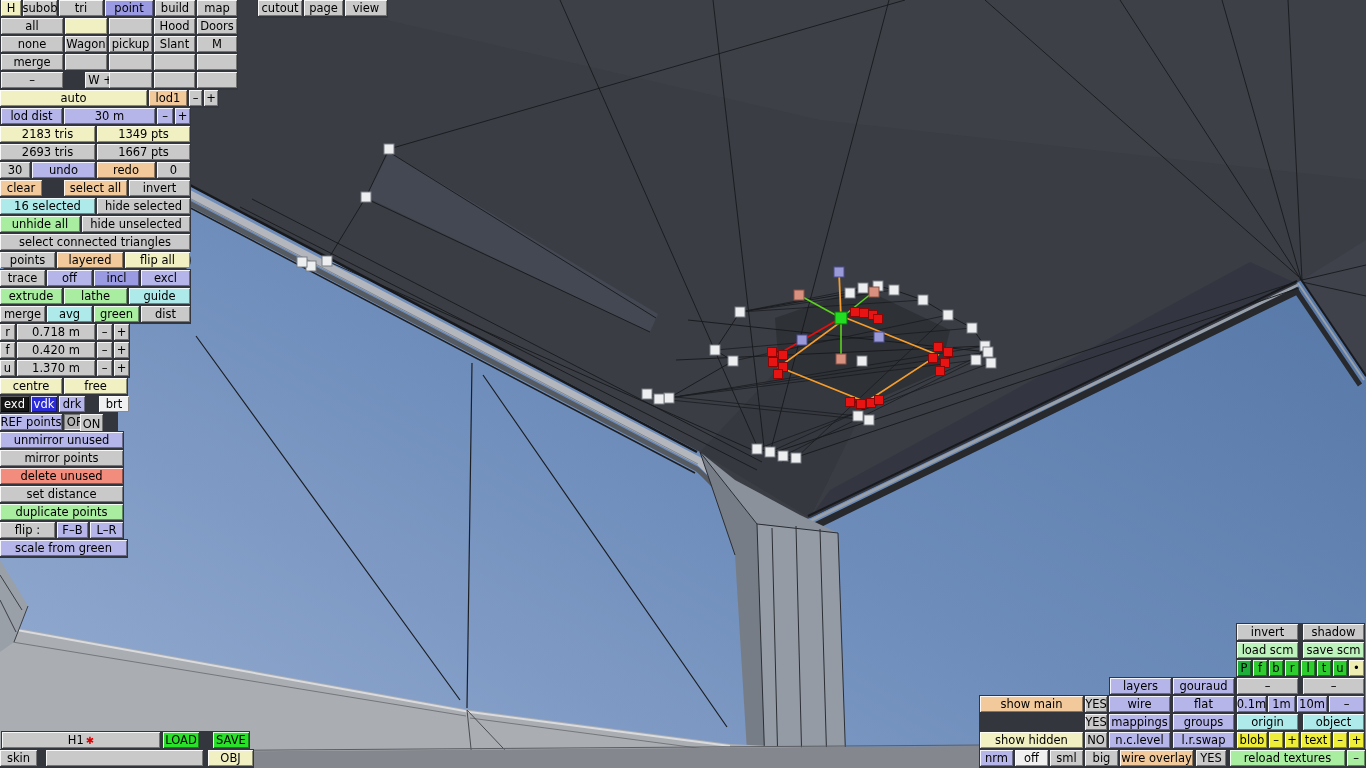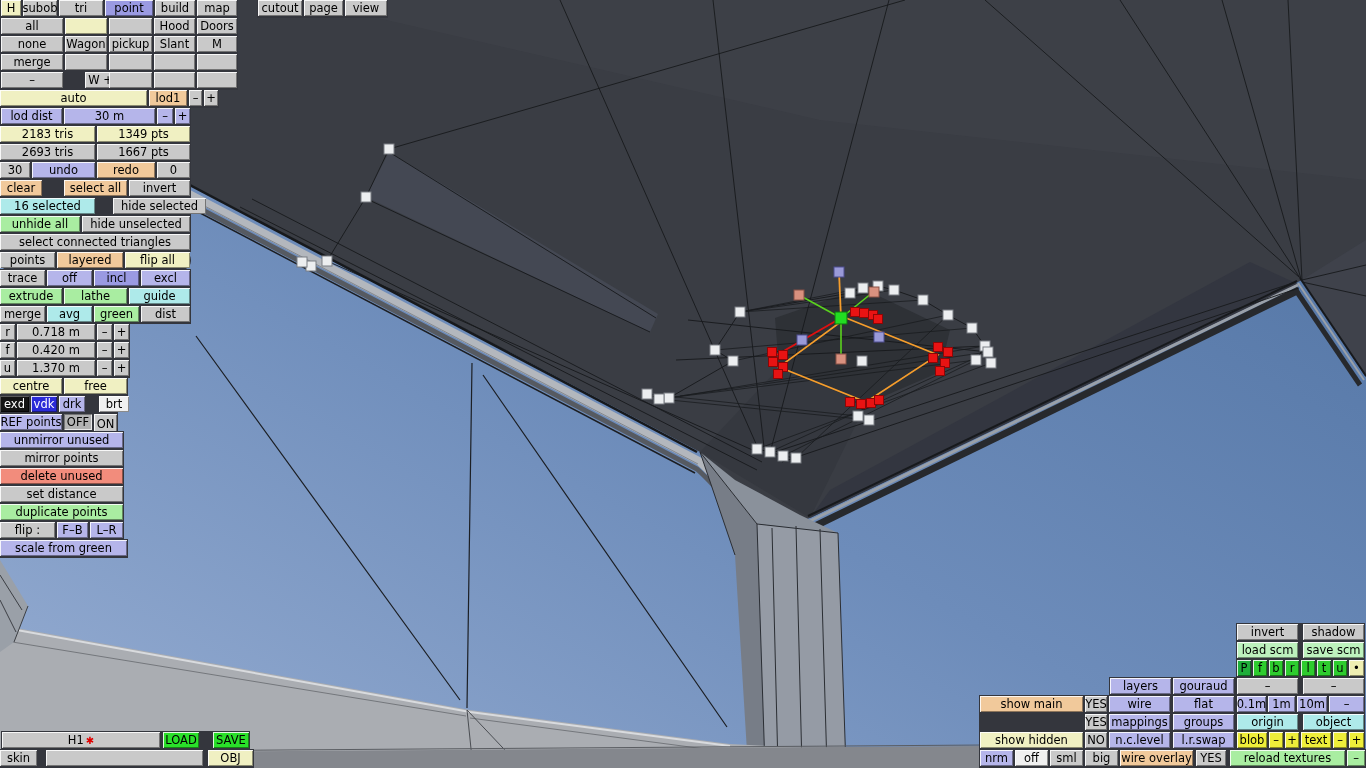--- a/index.html
+++ b/index.html
@@ -242,21 +242,21 @@
         <div class="cell c-o" style="left: 98px; width: 58px; height: 16px;">redo</div>
         <div class="cell c-g" style="left: 158px; width: 33px; height: 16px;">0</div>
       </div>
       <div class="rowbar" style="left: -1px; top: 179px; width: 192px; height: 19px;">
         <div class="cell c-o" style="left: 1px; width: 42px; height: 16px;">clear</div>
         <div class="cell c-o" style="left: 65px; width: 63px; height: 16px;">select all</div>
         <div class="cell c-g" style="left: 130px; width: 61px; height: 16px;">invert</div>
       </div>
       <div class="rowbar" style="left: -1px; top: 197px; width: 192px; height: 19px;">
         <div class="cell c-c" style="left: 1px; width: 95px; height: 16px;">16 selected</div>
-        <div class="cell c-g" style="left: 98px; width: 93px; height: 16px; margin-left: 16px;">hide selected</div>
+        <div class="cell c-g" style="left: 98px; width: 93px; height: 16px;">hide selected</div>
       </div>
       <div class="rowbar" style="left: -1px; top: 215px; width: 192px; height: 19px;">
         <div class="cell c-n" style="left: 1px; width: 80px; height: 16px;">unhide all</div>
         <div class="cell c-g" style="left: 83px; width: 108px; height: 16px;">hide unselected</div>
       </div>
       <div class="rowbar" style="left: -1px; top: 233px; width: 192px; height: 19px;">
         <div class="cell c-g" style="left: 1px; width: 190px; height: 16px;">select connected triangles</div>
       </div>
       <div class="rowbar" style="left: -1px; top: 251px; width: 192px; height: 19px; border-radius: 9px;">
         <div class="cell c-g" style="left: 1px; width: 55px; height: 16px;">points</div>
@@ -304,21 +304,21 @@
       </div>
       <div class="rowbar" style="left: -1px; top: 395px; width: 119px; height: 19px;">
         <div class="cell c-k" style="left: 1px; width: 29px; height: 16px;">exd</div>
         <div class="cell c-bl" style="left: 32px; width: 26px; height: 16px;">vdk</div>
         <div class="cell c-b" style="left: 60px; width: 26px; height: 16px;">drk</div>
         <div class="cell c-w" style="left: 100px; width: 30px; height: 16px;">brt</div>
       </div>
       <div class="rowbar" style="left: -1px; top: 413px; width: 119px; height: 19px;">
         <div class="cell c-b" style="left: 1px; width: 62px; height: 16px;">REF points</div>
         <div class="cell c-d" style="left: 65px; width: 28px; height: 16px;">OFF</div>
-        <div class="cell c-g" style="left: 95px; width: 23px; height: 20px;">ON</div>
+        <div class="cell c-g" style="left: 81px; width: 23px; height: 20px;">ON</div>
       </div>
       <div class="rowbar" style="left: -1px; top: 431px; width: 125px; height: 19px;">
         <div class="cell c-b" style="left: 1px; width: 123px; height: 16px;">unmirror unused</div>
       </div>
       <div class="rowbar" style="left: -1px; top: 449px; width: 125px; height: 19px;">
         <div class="cell c-g" style="left: 1px; width: 123px; height: 16px;">mirror points</div>
       </div>
       <div class="rowbar" style="left: -1px; top: 467px; width: 125px; height: 19px;">
         <div class="cell c-s" style="left: 1px; width: 123px; height: 16px;">delete unused</div>
       </div>

